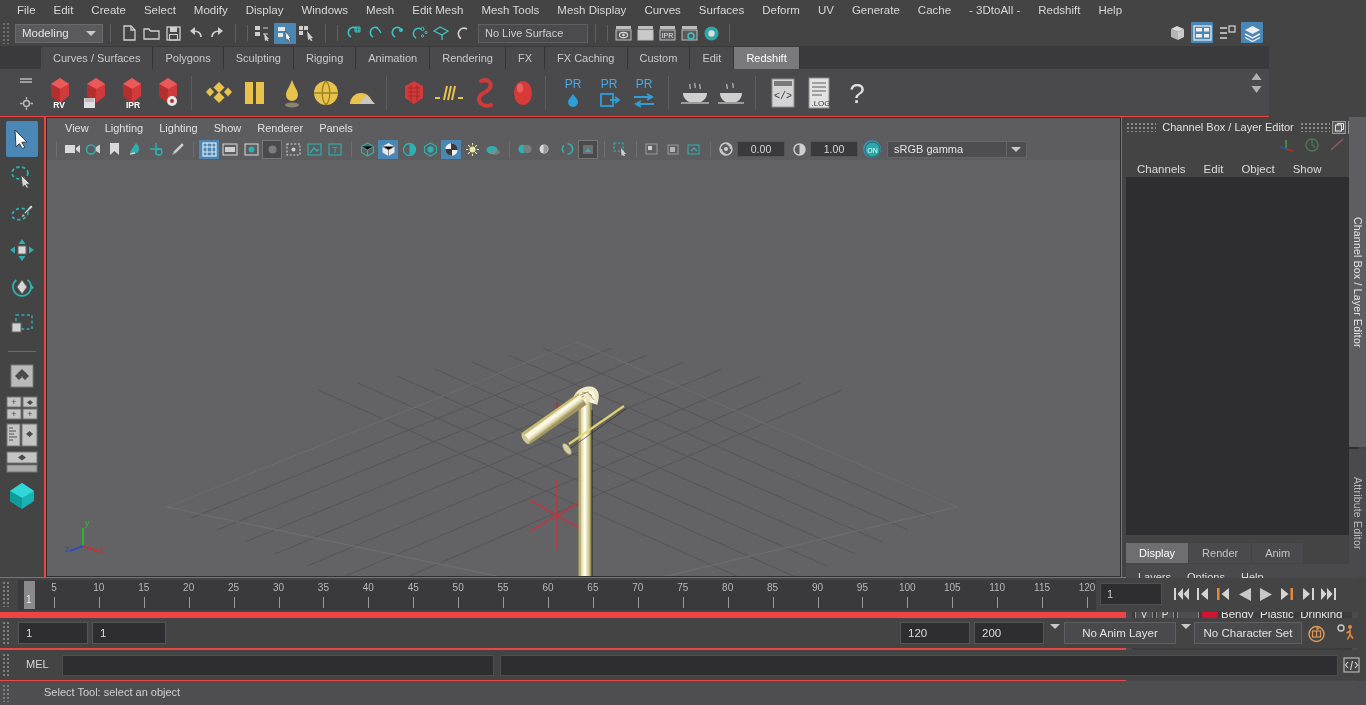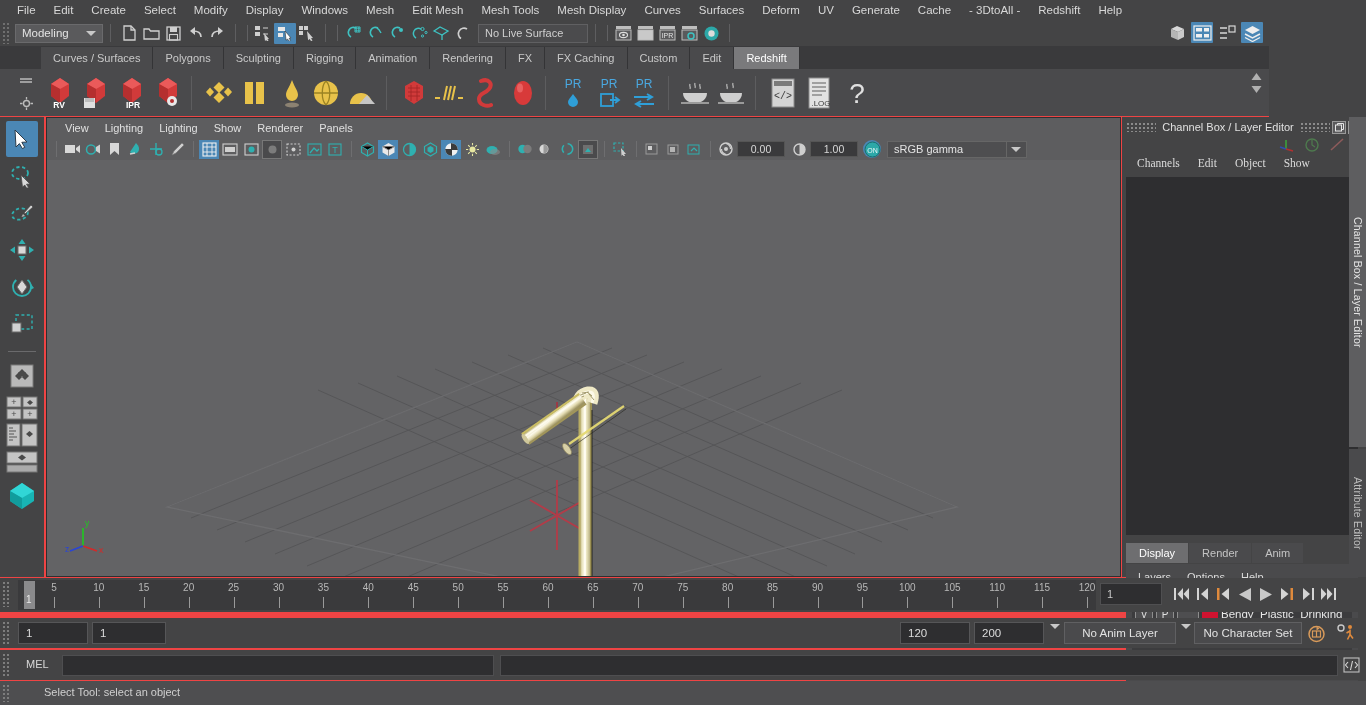--- a/index.html
+++ b/index.html
@@ -142,21 +142,21 @@
     position:relative; padding:0 4px;
   }
   .cbtitle .dots {
     width:30px;height:10px;
     background-image:radial-gradient(#8b8b8b 36%, transparent 38%);
     background-size:4px 4px;
   }
   .cbtitle .ttl { flex:1; text-align:center; font-size:11px; color:#e0e0e0; }
   .titlebtn { width:14px;height:13px;border:1px solid #9a9a9a;background:#5a5a5c;display:flex;align-items:center;justify-content:center;margin-left:2px; }
   .cbmini { height:18px; position:relative; }
-  .cbmenus { height:22px; display:flex; align-items:flex-start; padding-left:6px;font-family:Liberation Serif, serif; }
+  .cbmenus { height:22px; display:flex; align-items:flex-end; padding-left:6px; }
   .cbmenus .mi { font-size:11.5px;color:#dcdcdc;padding:2px 9px;cursor:default; }
   .cbblank {
     position:absolute; left:4px; top:60px; width:232px; height:358px;
     background:#2e2e30;
   }
   .layertabs { position:absolute; left:4px; top:426px; display:flex; align-items:flex-end; }
   .ltab { font-size:11px;padding:3px 13px;background:#4a4a4c;color:#c4c4c4;margin-right:1px;line-height:14px; }
   .ltab.active { background:#6e6e70;color:#fff; }
   .layerbody {
     position:absolute; left:4px; top:447px; width:232px; height:125px; background:#4a4a4c;

